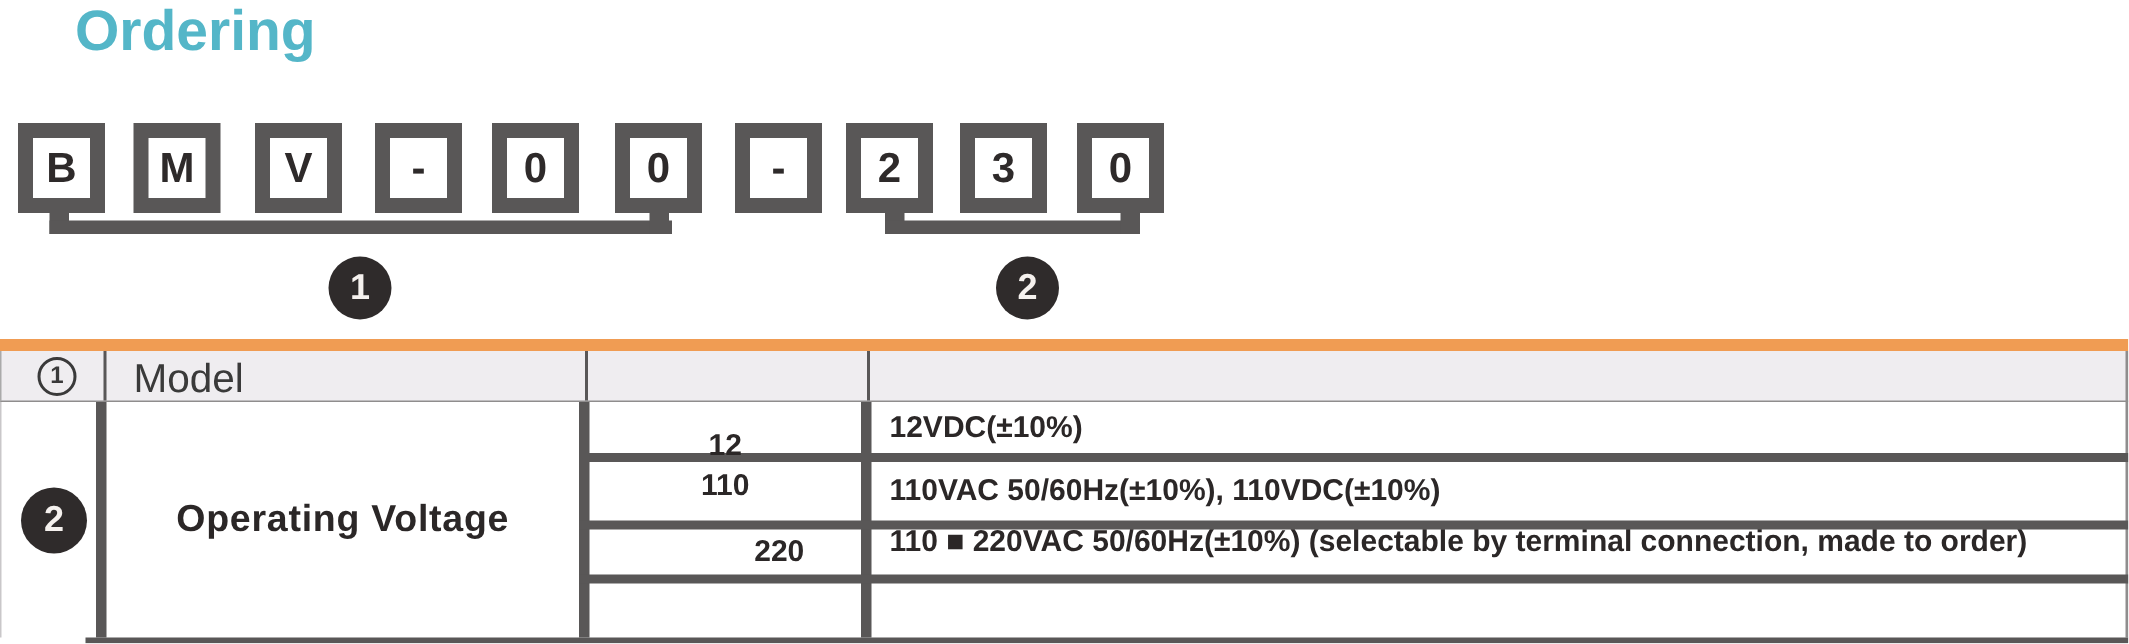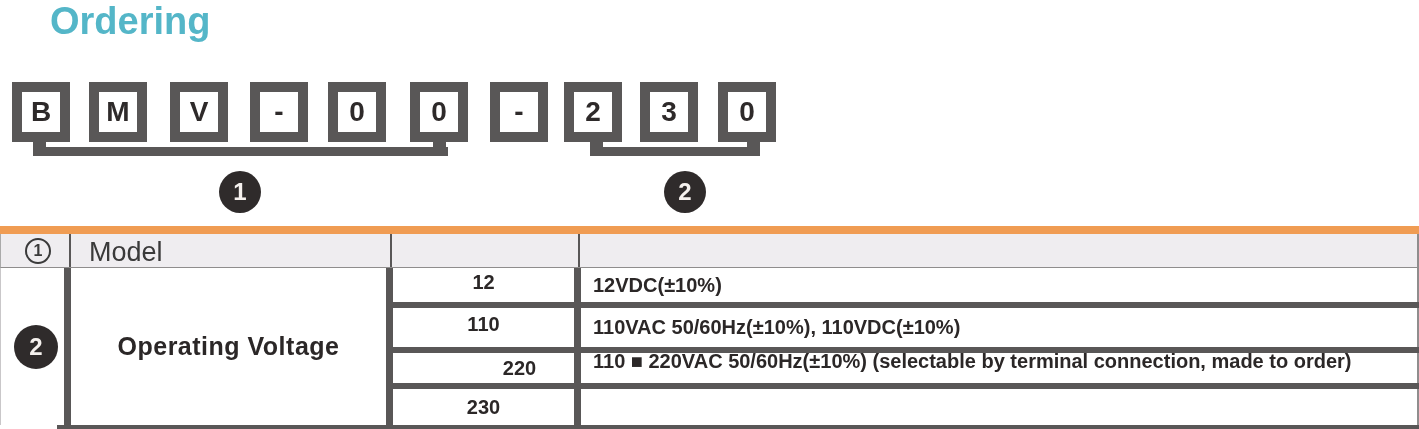--- a/index.html
+++ b/index.html
@@ -140,24 +140,23 @@
   <div class="hdivider" style="top:302px"></div>
   <div class="hdivider" style="top:347px"></div>
   <div class="hdivider" style="top:383px"></div>
   <div class="bbottom"></div>
 
   <div class="b-index">
       <span>2</span>
     </div>
   <div class="b-cat">Operating Voltage</div>
 
-  <div class="opt-code" style="top:265px; height:34px;">12</div>
+  <div class="opt-code" style="top:280px; height:34px;">12</div>
   <div class="opt-desc" style="top:268px; height:34px;">12VDC(±10%)</div>
 
   <div class="opt-code" style="top:308px; height:33px;">110</div>
   <div class="opt-desc" style="top:308px; height:39px;">110VAC 50/60Hz(±10%), 110VDC(±10%)</div>
 
   <div class="opt-code" style="top:353px; height:30px;margin-left:36px;">220</div>
   <div class="opt-desc" style="top:353px; height:16px;">110 ■ 220VAC 50/60Hz(±10%) (selectable by terminal connection, made to order)</div>
 
-  <div class="opt-code" style="top:389px; height:36px;">230</div>
 
 </div>
 
 </body></html>

